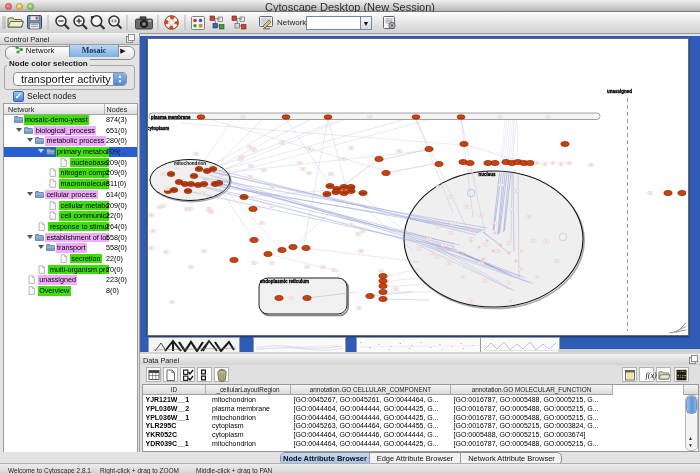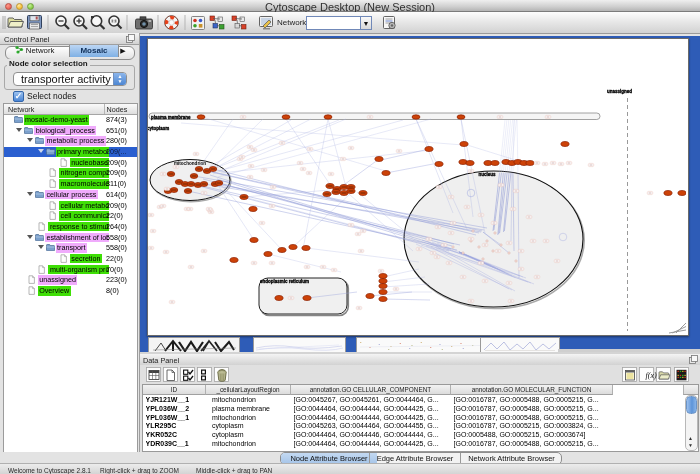--- a/index.html
+++ b/index.html
@@ -13,21 +13,21 @@
 #toolbar{left:0;top:12px;width:700px;height:21px;background:linear-gradient(#fdfdfd,#e8e8e8 45%,#d2d2d2);border-bottom:1px solid #9a9a9a;}
 #searchlbl{left:277px;top:6px;font-size:8px;color:#1d1d1d;}
 #searchbox{left:306px;top:4px;width:53px;height:12px;background:#fff;border:1px solid #7088b8;border-right:0;}
 #searchdrop{left:360px;top:4px;width:12px;height:14px;background:linear-gradient(#fafafa,#d8d8d8);border:1px solid #7088b8;font-size:7px;text-align:center;line-height:13px;color:#111;box-sizing:border-box;}
 
 #cphead{left:0;top:33px;width:139px;height:11px;background:linear-gradient(#f4f4f4,#d2d2d2);border-bottom:1px solid #9f9f9f;border-right:1px solid #9f9f9f;}
 #cphead span{position:absolute;left:4px;top:1.5px;font-size:7.5px;color:#1c1c1c;}
 #cpbody{left:0;top:45px;width:139px;height:407px;background:#e3e3e3;border-right:1px solid #9f9f9f;}
 #tabs{position:absolute;left:5px;top:1px;width:128px;height:12px;border:1px solid #8d8d8d;border-radius:6px;background:linear-gradient(#fefefe,#e3e3e3);overflow:hidden;}
 #tabnet{position:absolute;left:0;top:0;width:69px;height:12px;font-size:7.8px;color:#111;text-align:center;line-height:12px;}
-#tabmosaic{position:absolute;left:69px;top:0;width:48px;height:12px;background:linear-gradient(#bcd6f4,#7fb0e4);border-left:1px solid #8d8d8d;border-right:1px solid #8d8d8d;font-size:8px;font-weight:bold;color:#10305a;text-align:center;line-height:12px;}
+#tabmosaic{position:absolute;left:69px;top:0;width:48px;height:12px;background:linear-gradient(#bcd6f4,#7fb0e4);border-left:1px solid #8d8d8d;border-right:1px solid #8d8d8d;font-size:8px;font-weight:bold;color:#10305a;text-align:center;line-height:12px;font-family:Liberation Serif, serif;}
 #tabarr{position:absolute;left:118px;top:0;width:10px;height:12px;font-size:7px;color:#111;text-align:center;line-height:12px;}
 #groupbox{position:absolute;left:4px;top:20px;width:129px;height:23px;border:1px solid #a8a8a8;border-radius:3px;}
 #grouplbl{position:absolute;left:7px;top:14px;font-size:8px;font-weight:bold;color:#1b1b1b;background:#e3e3e3;padding:0 2px;}
 #combo{position:absolute;left:13px;top:27px;width:112px;height:12px;background:#fff;border:1px solid #909090;border-radius:4px;overflow:hidden;}
 #combo .ctext{position:absolute;left:7px;top:0px;font-size:11px;color:#111;line-height:12px;}
 #combo .stepper{position:absolute;right:0;top:0;width:12px;height:12px;background:linear-gradient(#8cb6ec,#4d86d2);border-left:1px solid #7090c0;}
 #combo .stepper div{position:absolute;left:0;width:12px;text-align:center;font-size:5px;color:#fff;line-height:5px;}
 #checkbox{position:absolute;left:13px;top:46px;width:9px;height:9px;background:linear-gradient(#9cc2f0,#4a85d5);border:1px solid #3366aa;border-radius:2px;color:#fff;font-size:9px;line-height:9px;text-align:center;font-weight:bold;}
 #checklbl{position:absolute;left:27px;top:46px;font-size:8.5px;color:#111;}
 #tree{position:absolute;left:3px;top:58px;width:133px;height:349px;background:#fff;border:1px solid #9b9b9b;overflow:hidden;}
@@ -951,21 +951,21 @@
       <div style="position:absolute;left:540px;top:0;width:14px;height:9px;background:linear-gradient(#f2f2f2,#dcdcdc);border-bottom:1px solid #a0a0a0;border-left:1px solid #b0b0b0;"></div>
       <div style="position:absolute;left:542px;top:10px;width:11px;height:54px;background:#f4f4f4;border:1px solid #b8b8b8;border-radius:5px;"></div>
       <div style="position:absolute;left:543px;top:11px;width:9px;height:16px;border-radius:4.5px;background:linear-gradient(90deg,#9cc0ee,#5d94d8 55%,#88b4e8);border:0.5px solid #6a94c8;"></div>
       <div style="position:absolute;left:542px;top:50px;width:11px;font-size:5px;line-height:7px;text-align:center;color:#333;">▲</div>
       <div style="position:absolute;left:542px;top:57px;width:11px;font-size:5px;line-height:7px;text-align:center;color:#333;">▼</div>
     </div>
 </div>
 
 <div id="bottombar" class="abs">
   <div id="btabs" style="width:280px;">
-    <div class="btab" style="left:0;width:96px;background:linear-gradient(#c3d9f2,#a5c4e8);font-weight:normal;">Node Attribute Browser</div>
+    <div class="btab" style="left:0;width:88px;background:linear-gradient(#c3d9f2,#a5c4e8);font-weight:bold;">Node Attribute Browser</div>
     <div class="btab" style="left:88px;width:90px;border-left:1px solid #999;">Edge Attribute Browser</div>
     <div class="btab" style="left:179px;width:101px;border-left:1px solid #999;">Network Attribute Browser</div>
   </div>
 </div>
 <div id="statusbar" class="abs">
   <span style="left:8px">Welcome to Cytoscape 2.8.1</span>
   <span style="left:100px">Right-click + drag to ZOOM</span>
   <span style="left:196px">Middle-click + drag to PAN</span>
 </div>
 

